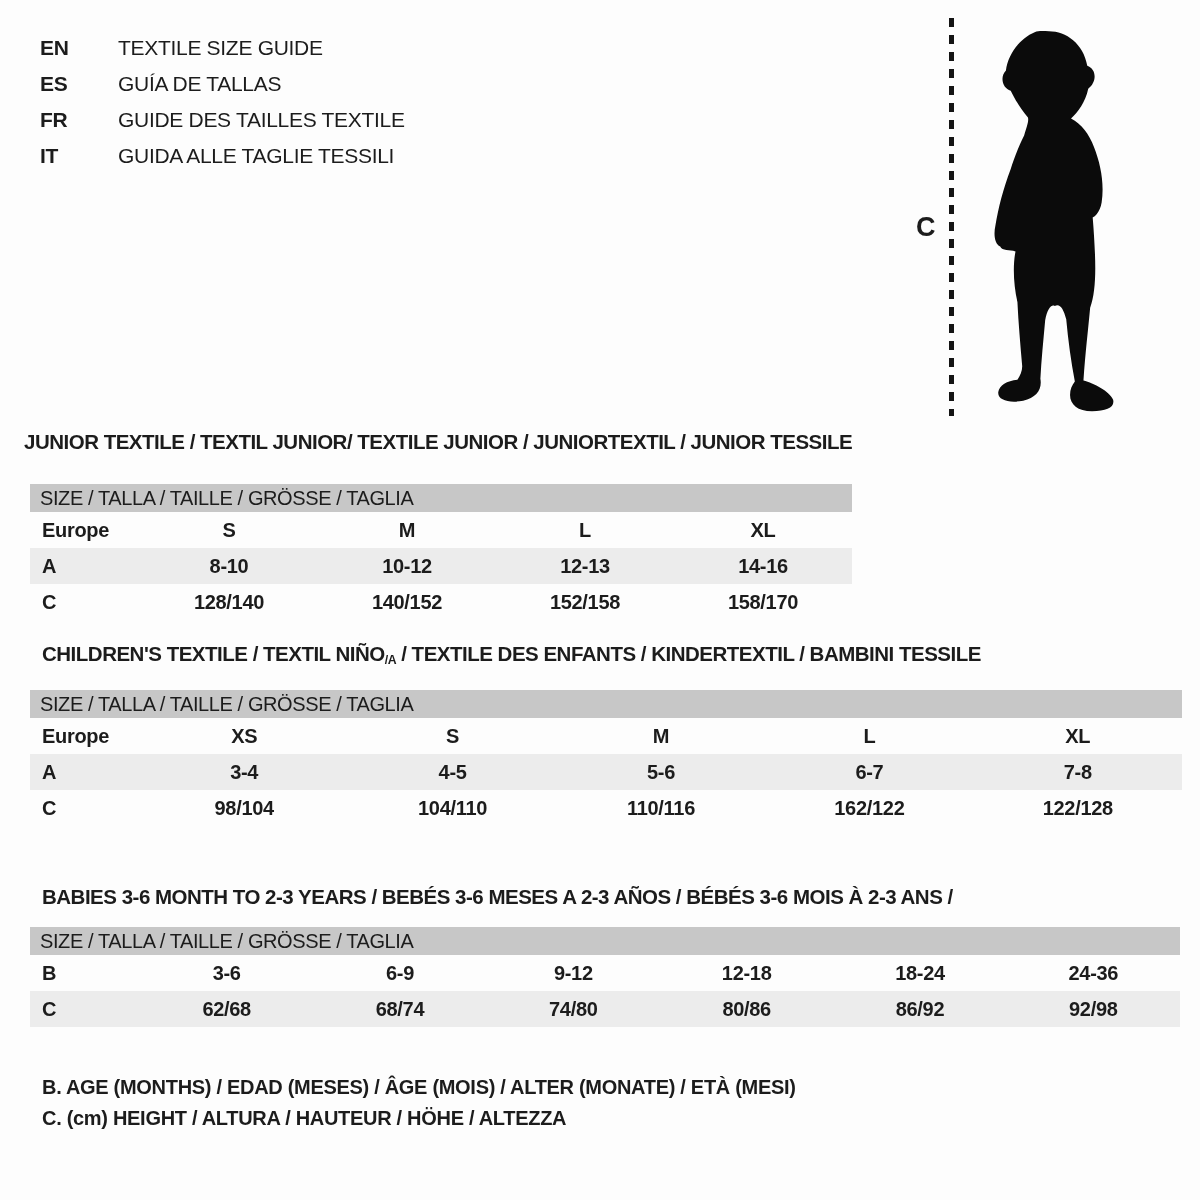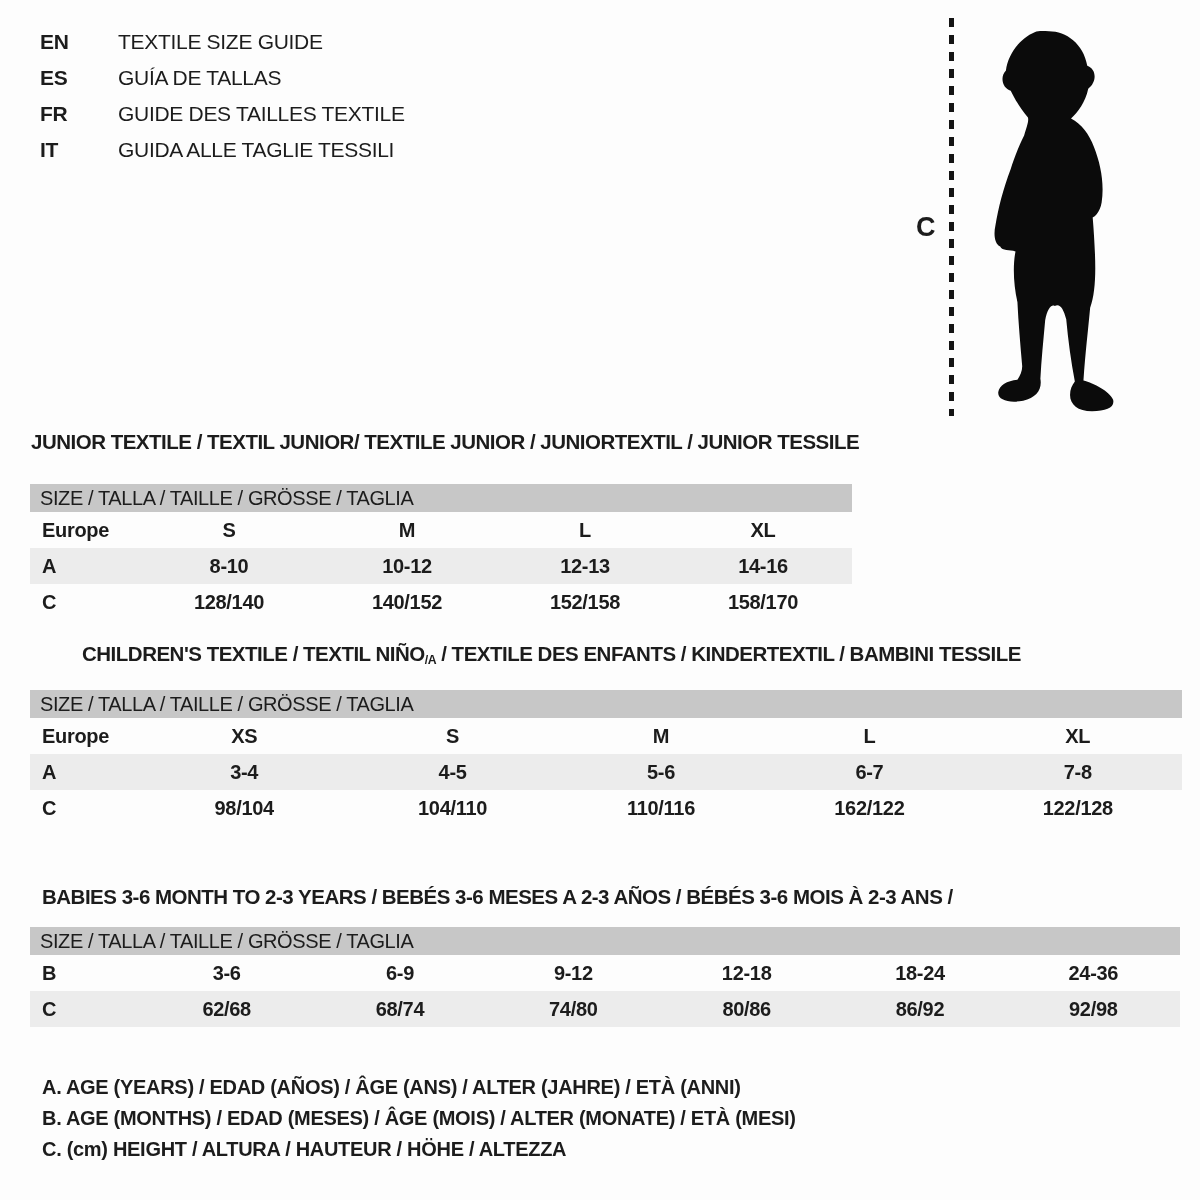--- a/index.html
+++ b/index.html
@@ -7,21 +7,21 @@
     width:1200px;height:1200px;position:relative;overflow:hidden;
     background:#fdfdfd;
     font-family:"Liberation Sans","DejaVu Sans",sans-serif;
     color:#1c1c1c;
     -webkit-font-smoothing:antialiased;
   }
   .abs{position:absolute;}
 
   
   .lang-list{left:40px;top:30px;}
-  .lang-row{display:flex;height:36px;}
+  .lang-row{display:flex;height:36px;align-items:center;}
   .lang-code{width:78px;font-weight:bold;font-size:21px;letter-spacing:-0.3px;}
   .lang-label{font-weight:normal;font-size:21px;letter-spacing:-0.3px;white-space:nowrap;}
 
   
   .dash-line{left:949px;top:18px;width:5px;height:398px;
     background:repeating-linear-gradient(to bottom,#141414 0 9px,transparent 9px 17px);}
   .c-label{left:916px;top:212px;font-weight:bold;font-size:27px;}
   .silhouette{left:964px;top:16px;width:170px;height:400px;}
 
   
@@ -110,21 +110,21 @@
     C28 238 27 228 29 219
     C32 201 37 181 45 160
     C49 147 54 135 59 125
     C62 115 64 110 63 106
     C55 97 49 86 45 78
     C37 76 33 64 40 57
     C42 40 55 23 70 17
     C75 15 80 16 85 16 Z"></path>
 </svg>
 
-<div class="abs sec-title" style="left:31px;top:430px;text-align:right;">JUNIOR TEXTILE / TEXTIL JUNIOR/ TEXTILE JUNIOR / JUNIORTEXTIL / JUNIOR TESSILE</div>
+<div class="abs sec-title" style="left:24px;top:430px;text-align:right;">JUNIOR TEXTILE / TEXTIL JUNIOR/ TEXTILE JUNIOR / JUNIORTEXTIL / JUNIOR TESSILE</div>
 <div class="abs tbl tbl-junior" style="top:484px;">
   <div class="band">SIZE / TALLA / TAILLE / GRÖSSE / TAGLIA</div>
   <div class="trow">
     <span class="rlabel">Europe</span>
     <span class="cell">S</span>
     <span class="cell">M</span>
     <span class="cell">L</span>
     <span class="cell">XL</span>
   </div>
   <div class="trow">
@@ -136,21 +136,21 @@
   </div>
   <div class="trow">
     <span class="rlabel">C</span>
     <span class="cell">128/140</span>
     <span class="cell">140/152</span>
     <span class="cell">152/158</span>
     <span class="cell">158/170</span>
   </div>
 </div>
 
-<div class="abs sec-title" style="left:42px;top:642px;margin-left:40px;"><span>CHILDREN'S TEXTILE / TEXTIL NIÑO</span><sub>/A</sub><span> / TEXTILE DES ENFANTS / KINDERTEXTIL / BAMBINI TESSILE</span></div>
+<div class="abs sec-title" style="left:42px;top:642px;"><span>CHILDREN'S TEXTILE / TEXTIL NIÑO</span><sub>/A</sub><span> / TEXTILE DES ENFANTS / KINDERTEXTIL / BAMBINI TESSILE</span></div>
 <div class="abs tbl tbl-children" style="top:690px;">
   <div class="band">SIZE / TALLA / TAILLE / GRÖSSE / TAGLIA</div>
   <div class="trow">
     <span class="rlabel">Europe</span>
     <span class="cell">XS</span>
     <span class="cell">S</span>
     <span class="cell">M</span>
     <span class="cell">L</span>
     <span class="cell">XL</span>
   </div>
@@ -191,16 +191,15 @@
     <span class="cell">62/68</span>
     <span class="cell">68/74</span>
     <span class="cell">74/80</span>
     <span class="cell">80/86</span>
     <span class="cell">86/92</span>
     <span class="cell">92/98</span>
   </div>
 </div>
 
 <div class="abs footnotes">
-  <div class="footnote">A. AGE (YEARS) / EDAD (AÑOS) / ÂGE (ANS) / ALTER (JAHRE) / ETÀ (ANNI)</div>
   <div class="footnote">B. AGE (MONTHS) / EDAD (MESES) / ÂGE (MOIS) / ALTER (MONATE) / ETÀ (MESI)</div>
   <div class="footnote">C. (cm) HEIGHT / ALTURA / HAUTEUR / HÖHE / ALTEZZA</div>
 </div>
 
 </body></html>

